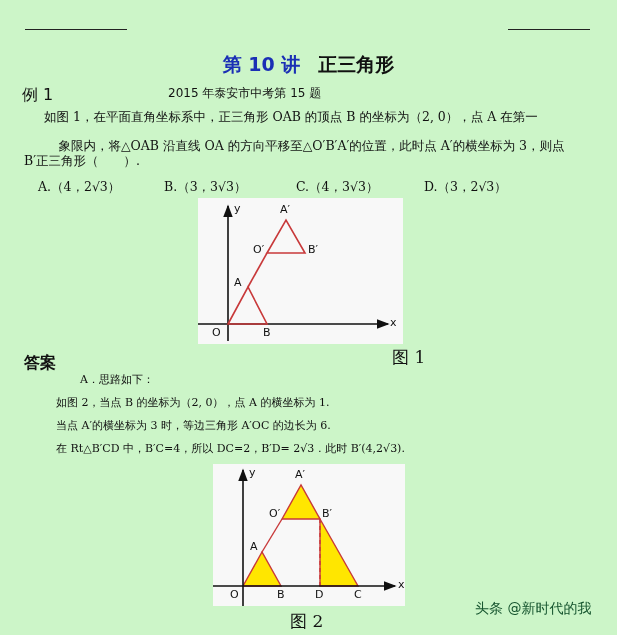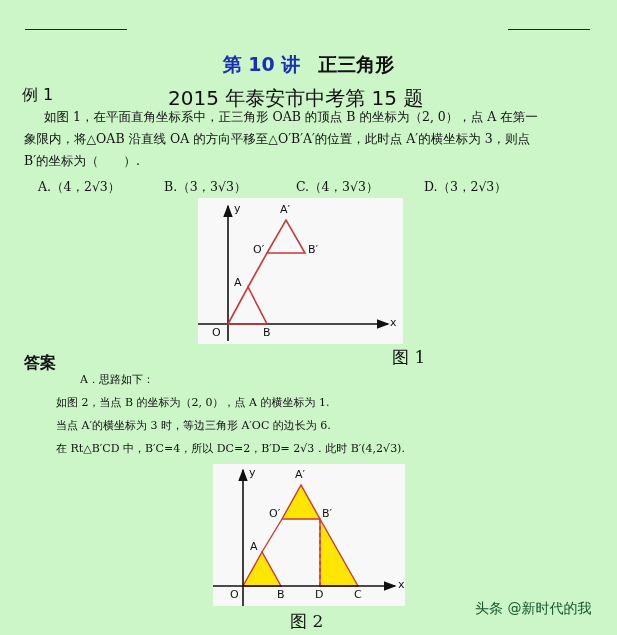--- a/index.html
+++ b/index.html
@@ -5,21 +5,21 @@
   html, body { margin:0; padding:0; }
   body {
     width:617px; height:635px; background:#ccf5c8; position:relative; overflow:hidden;
     font-family:"DejaVu Serif", serif; color:#111;
   }
   .rule { position:absolute; top:29px; height:1px; background:#222; }
   .title { position:absolute; top:52px; left:0; width:617px; text-align:center; font-family:"DejaVu Sans", sans-serif; font-size:19px; font-weight:bold; }
   .title .blue { color:#1a2fb5; }
   .title .black { color:#111; margin-left:18px; }
   .ex-label { position:absolute; top:85px; left:22px; font-family:"DejaVu Sans", sans-serif; font-size:16px; }
-  .ex-src { position:absolute; top:85px; left:168px; font-family:"DejaVu Sans", sans-serif; font-size:20px; }
+  .ex-src { position:absolute; top:85px; left:168px; font-family:"DejaVu Sans", sans-serif; font-size:12px; }
   .para { position:absolute; left:24px; width:575px; font-size:12.5px; line-height:22px; }
   .opts { position:absolute; top:179px; left:38px; font-size:12.5px; }
   .opts span { display:inline-block; }
   .fig { position:absolute; background:#f8f8f8; }
   .caption { position:absolute; font-size:17px; }
   .ans-label { position:absolute; top:353px; left:24px; font-family:"DejaVu Sans", sans-serif; font-weight:bold; font-size:16px; }
   .ans-line { position:absolute; left:56px; font-size:11px;text-align:right; }
   .watermark { position:absolute; top:600px; left:475px; font-family:"DejaVu Sans", sans-serif; font-size:14px; color:#14532d; }
 </style>
 </head>
@@ -29,22 +29,22 @@
 <div class="rule" style="left:508px;width:82px;"></div>
 
 <div class="title">
   <span class="blue">第 10 讲</span><span class="black">正三角形</span>
 </div>
 
 <div class="ex-label">例 1</div>
 <div class="ex-src">2015 年泰安市中考第 15 题</div>
 
 <div class="para" style="top:106px;left:44px;">如图 1，在平面直角坐标系中，正三角形 OAB 的顶点 B 的坐标为（2, 0），点 A 在第一</div>
-<div class="para" style="top:128px;">象限内，将△OAB 沿直线 OA 的方向平移至△O′B′A′的位置，此时点 A′的横坐标为 3，则点</div>
-<div class="para" style="top:150px;">B′的坐标为（　　）.</div>
+<div class="para" style="top:135px;text-align:center;">象限内，将△OAB 沿直线 OA 的方向平移至△O′B′A′的位置，此时点 A′的横坐标为 3，则点</div>
+<div class="para" style="top:150px;">B′正三角形（　　）.</div>
 
 <div class="opts">
   <span style="width:122px">A.（4，2√3）</span>
   <span style="width:128px">B.（3，3√3）</span>
   <span style="width:124px">C.（4，3√3）</span>
   <span>D.（3，2√3）</span>
 </div>
 
 <div class="fig" style="left:198px;top:198px;width:205px;height:146px;">
   <svg width="205" height="146" viewBox="0 0 205 146">

